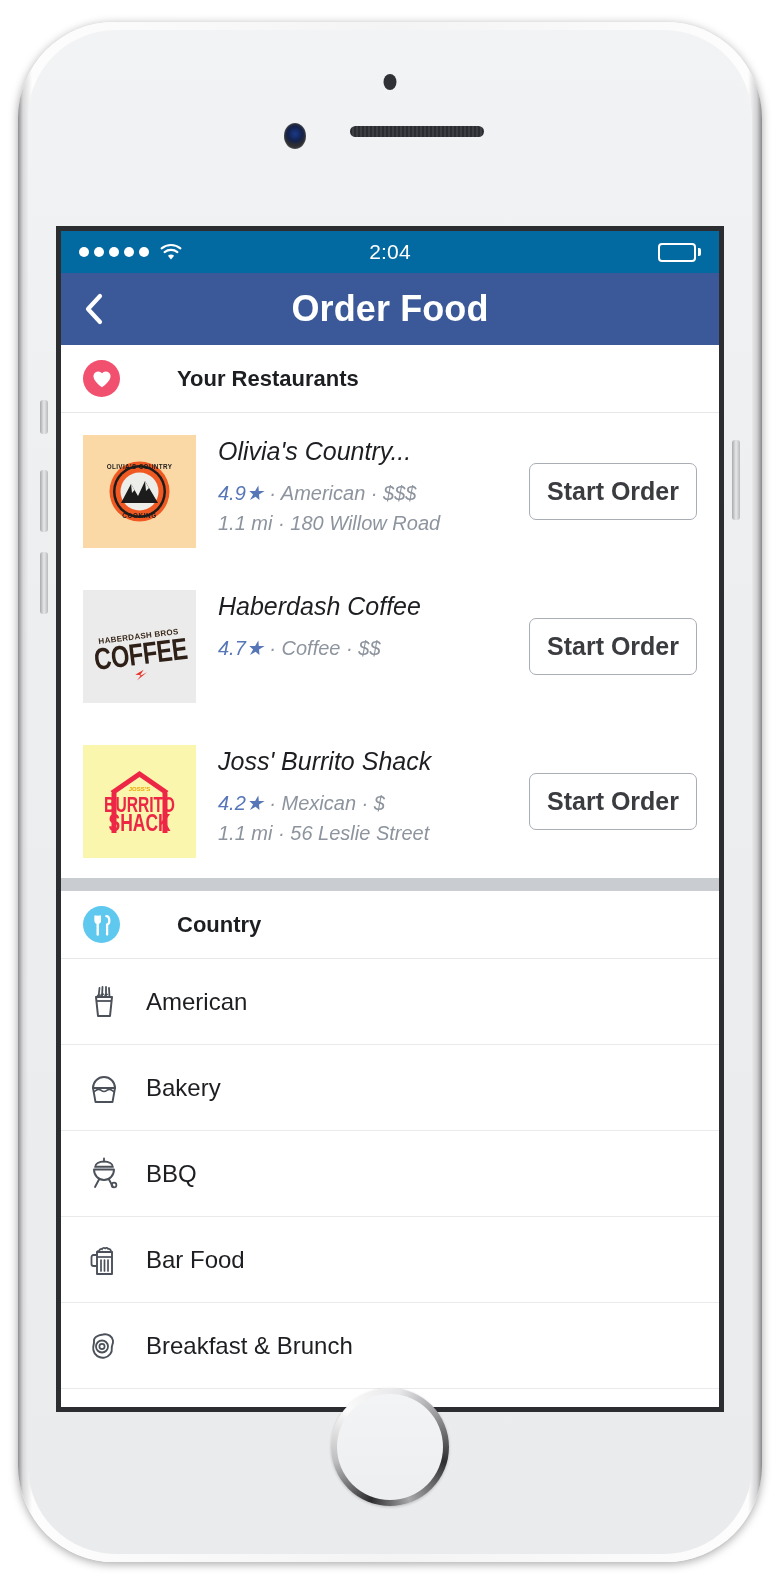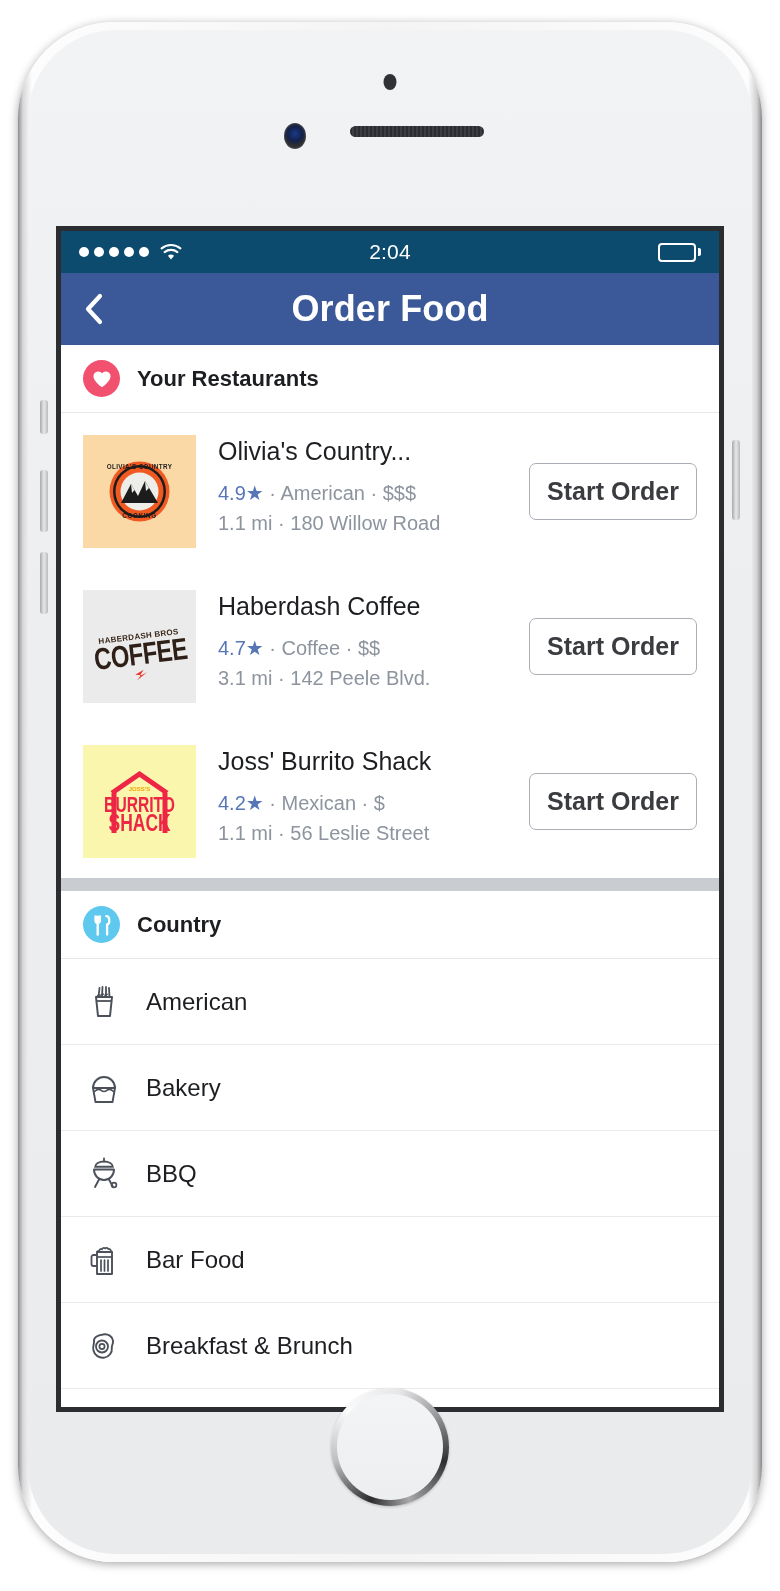--- a/index.html
+++ b/index.html
@@ -91,21 +91,21 @@
   #screen {
     position: relative;
     width: 100%; height: 100%;
     background: #ffffff;
     overflow: hidden;
   }
 
   
   #status-bar {
     height: 42px;
-    background: #0c4a6e;
+    background: #0369a1;
     display: flex; align-items: center;
     padding: 0 18px;
     position: relative;
   }
   #signal-dots { display: flex; gap: 5px; align-items: center; }
   .signal-dot { width: 10px; height: 10px; border-radius: 50%; background: #fff; }
   #wifi-icon { margin-left: 10px; display: flex; align-items: center; }
   #status-time {
     position: absolute; left: 0; right: 0; text-align: center;
     color: #fff; font-size: 21px; font-weight: 400; letter-spacing: .2px;
@@ -132,20 +132,21 @@
     color: #fff; font-size: 36px; font-weight: 700; letter-spacing: .1px;
     pointer-events: none;
   }
 
   
   .section-header {
     display: flex; align-items: center;
     height: 68px; padding: 8px 22px;
     background: #fff;
     border-bottom: 1px solid #e6e7e9;
+    gap: 40px;
   }
   .section-icon {
     width: 37px; height: 37px; border-radius: 50%;
     display: flex; align-items: center; justify-content: center;
     flex: 0 0 auto;
   }
   #heart-badge { background: #f1506f; }
   #cuisines-badge { background: #5ec8ef; }
   .section-title {
     margin-left: 17px;
@@ -155,21 +156,21 @@
   
   .restaurant-row {
     display: flex; align-items: flex-start;
     padding: 22px 22px 20px 22px;
     background: #fff;
   }
   .restaurant-thumb {
     width: 113px; height: 113px; flex: 0 0 auto;
     position: relative; overflow: hidden;
   }
-  .restaurant-info { flex: 1 1 auto; padding-left: 22px; min-width: 0; padding-top: 2px; }
+  .restaurant-info { flex: 1 1 auto; padding-left: 22px; min-width: 0; padding-top: 2px; font-style: italic; }
   .restaurant-name {
     font-size: 25px; color: #1c1e21; font-weight: 400;
     white-space: nowrap; overflow: hidden;
     line-height: 1.18;
   }
   .restaurant-meta {
     font-size: 20px; color: #8d949e; margin-top: 14px; line-height: 1.2;
     white-space: nowrap;
   }
   .rating-value { color: #5676b8; }
@@ -309,25 +310,20 @@
           </div>
           <div class="restaurant-info">
             <div class="restaurant-name">Haberdash Coffee</div>
             <div class="restaurant-meta">
               <span class="rating-value">4.7</span><span class="rating-value">★</span>
               <span>·</span>
               <span>Coffee</span>
               <span>·</span>
               <span>$$</span>
             </div>
-            <div class="restaurant-address">
-              <span>3.1 mi</span>
-              <span>·</span>
-              <span>142 Peele Blvd.</span>
-            </div>
           </div>
           <button class="start-order-btn">Start Order</button>
         </div>
 
         <div class="restaurant-row">
           <div class="restaurant-thumb" style="background:#fbf6ad;">
             <svg viewBox="0 0 113 113" width="113" height="113">
               <path d="M29 48 L56.5 29 L84 48" stroke="#ee2646" stroke-width="5" fill="none"></path>
               <path d="M31 48 L31 88 M82 48 L82 88" stroke="#ee2646" stroke-width="5" fill="none"></path>
               <text x="56.5" y="46" text-anchor="middle" fill="#f0a500" font-family="Liberation Sans, sans-serif" font-size="6" font-weight="bold">JOSS'S</text>

